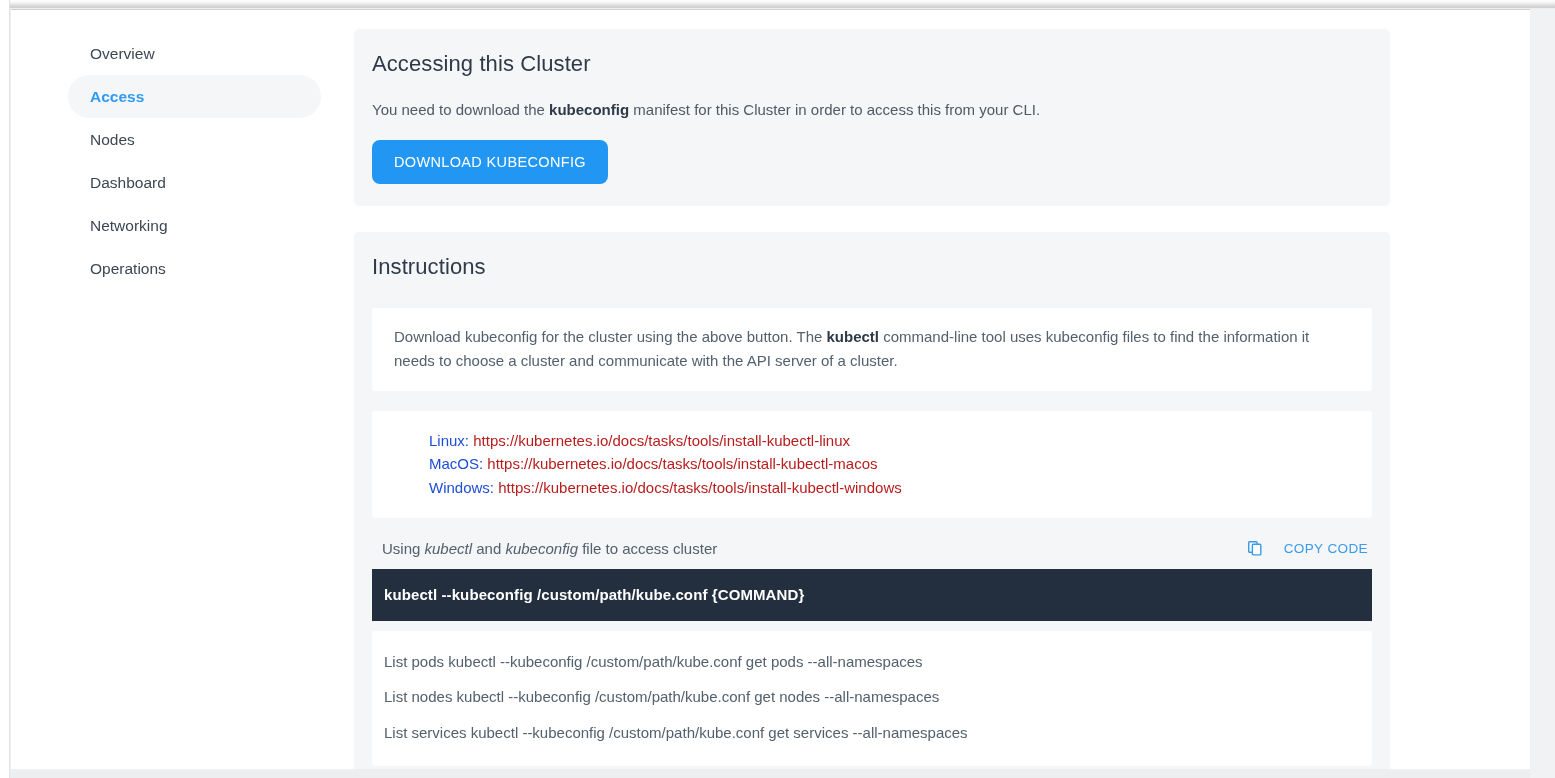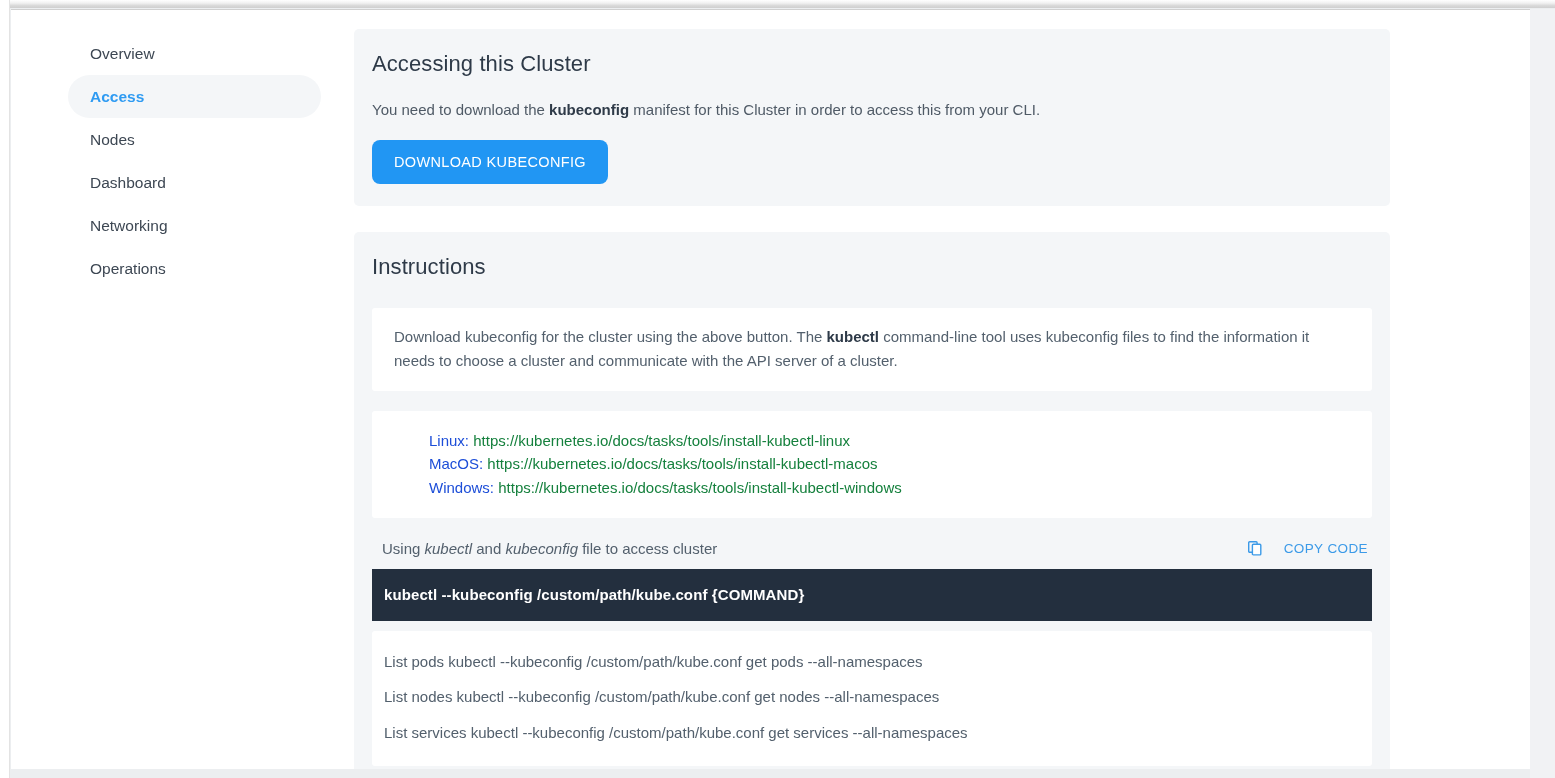--- a/index.html
+++ b/index.html
@@ -143,21 +143,21 @@
     color: #53606d;
     line-height: 1.58;
   }
   .block + .block { margin-top: 20px; }
   .block b { color: #2e3a48; font-weight: bold; }
 
   .os-lines { margin-top: 1px; }
   .os-line { padding-left: 35px; }
   .os-label { color: #1d4ed8; }
   .link {
-    color: #15803d;
+    color: #b91c1c;
     text-decoration: none;
     cursor: pointer;
   }
 
   
   .code-section { margin-top: 22px; }
   .code-head {
     display: flex;
     align-items: center;
     justify-content: space-between;

